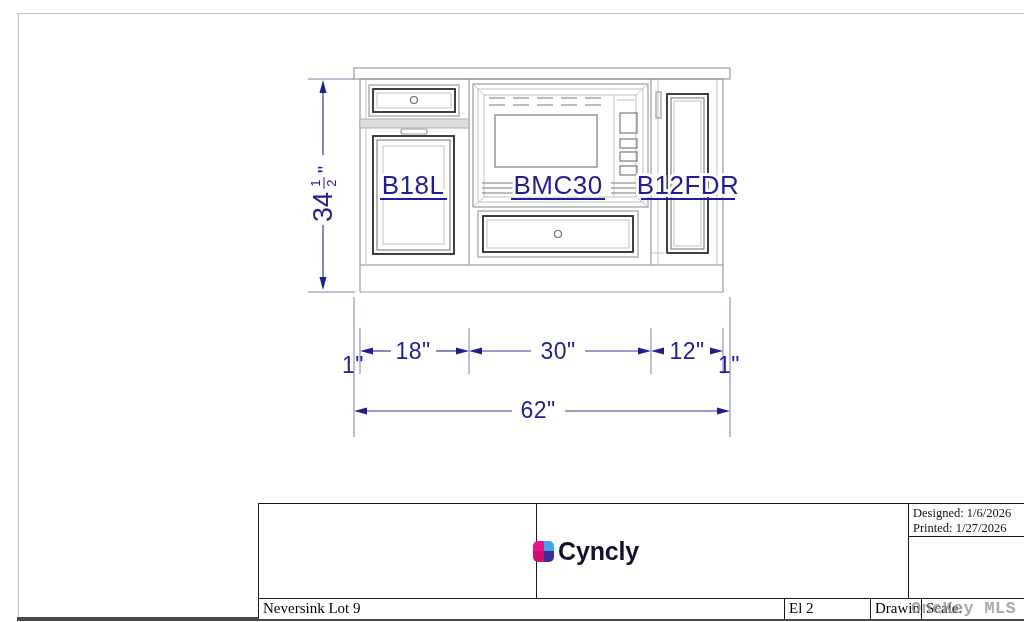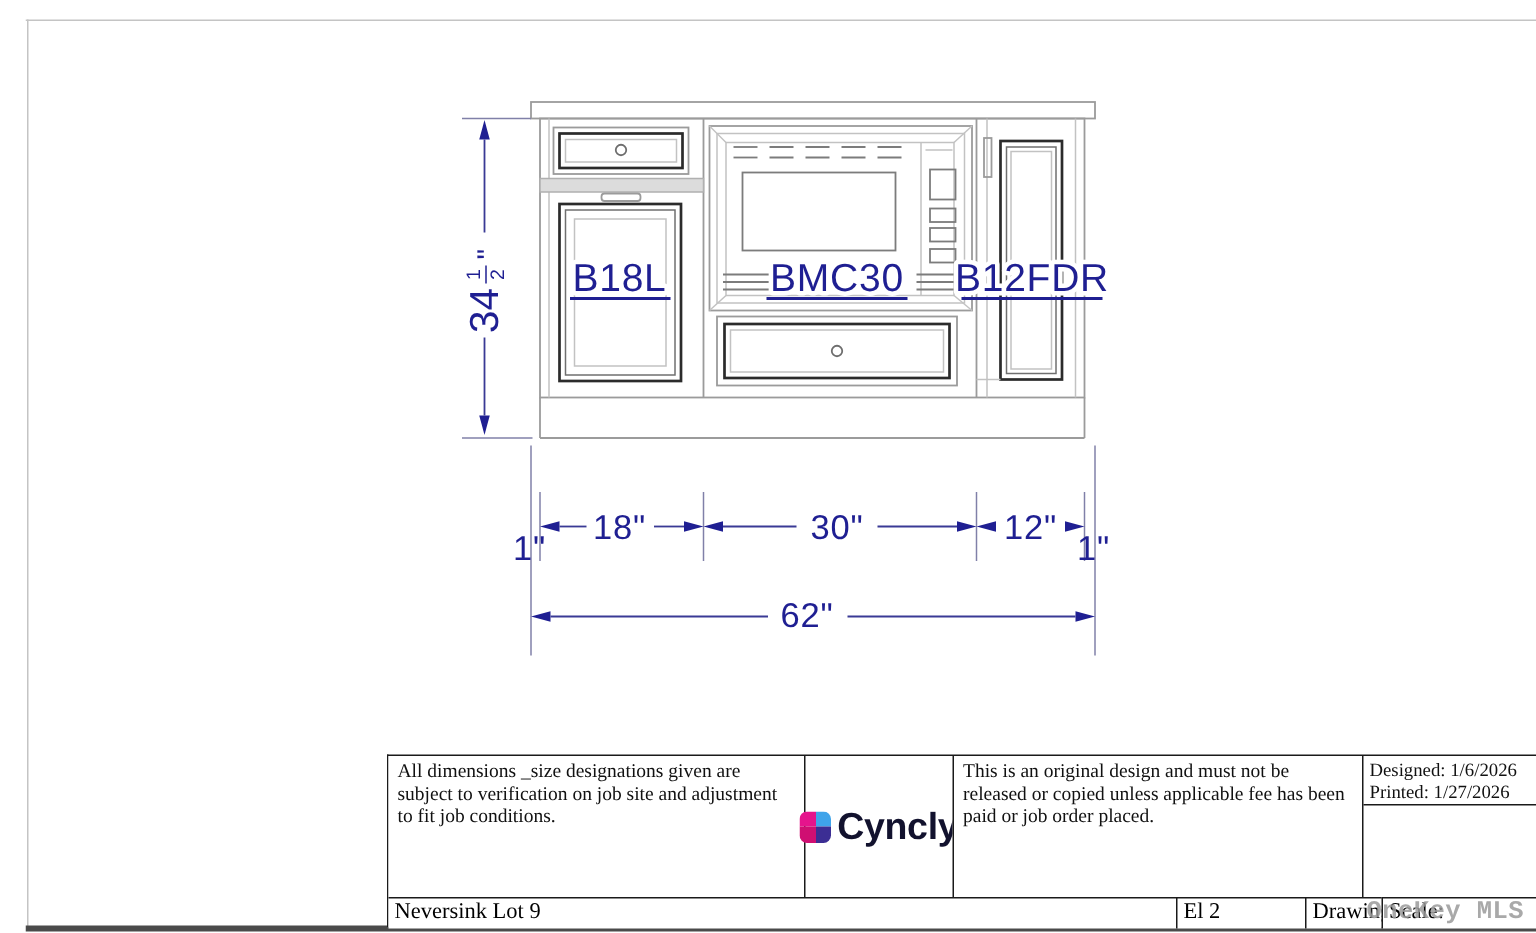--- a/index.html
+++ b/index.html
@@ -197,35 +197,29 @@
     <g>
       <polygon class="arr" points="337,411 350,407.5 350,414.5"></polygon>
       <polygon class="arr" points="713,411 700,407.5 700,414.5"></polygon>
       <line class="dim" x1="350" y1="411" x2="495" y2="411"></line>
       <line class="dim" x1="548" y1="411" x2="700" y2="411"></line>
       <text class="dimtxt" x="521" y="418" text-anchor="middle">62"</text>
     </g>
   </svg>
 
   <div class="tb">
-    <div class="cell row1 c1">
-      <span>All dimensions _size designations given are subject to verification on job site and adjustment to fit job conditions.</span>
-    </div>
     <div class="cell row1 c2 vline">
       <span class="logo-icon">
         <i class="li-tl"></i>
           <i class="li-tr"></i>
           <i class="li-bl"></i>
           <i class="li-br"></i>
       </span>
       <span class="logo-word">Cyncly</span>
     </div>
-    <div class="cell row1 c3 vline">
-      <span>This is an original design and must not be released or copied unless applicable fee has been paid or job order placed.</span>
-    </div>
     <div class="cell row1 c4 vline">
       <div class="c4-top">
         <div>Designed: 1/6/2026</div>
         <div>Printed: 1/27/2026</div>
       </div>
       <div class="c4-bot"></div>
     </div>
 
     <div class="cell row2 p1">Neversink Lot 9</div>
     <div class="cell row2 p2 vline">El 2</div>

